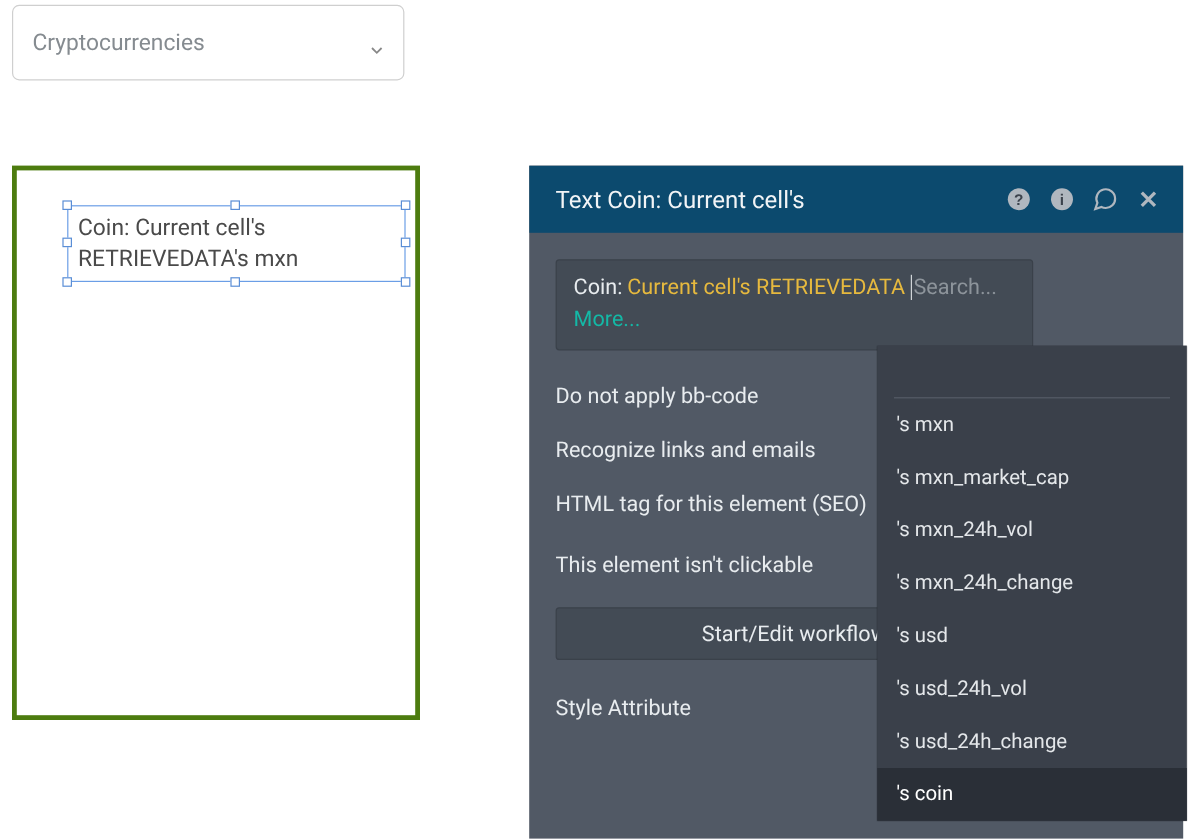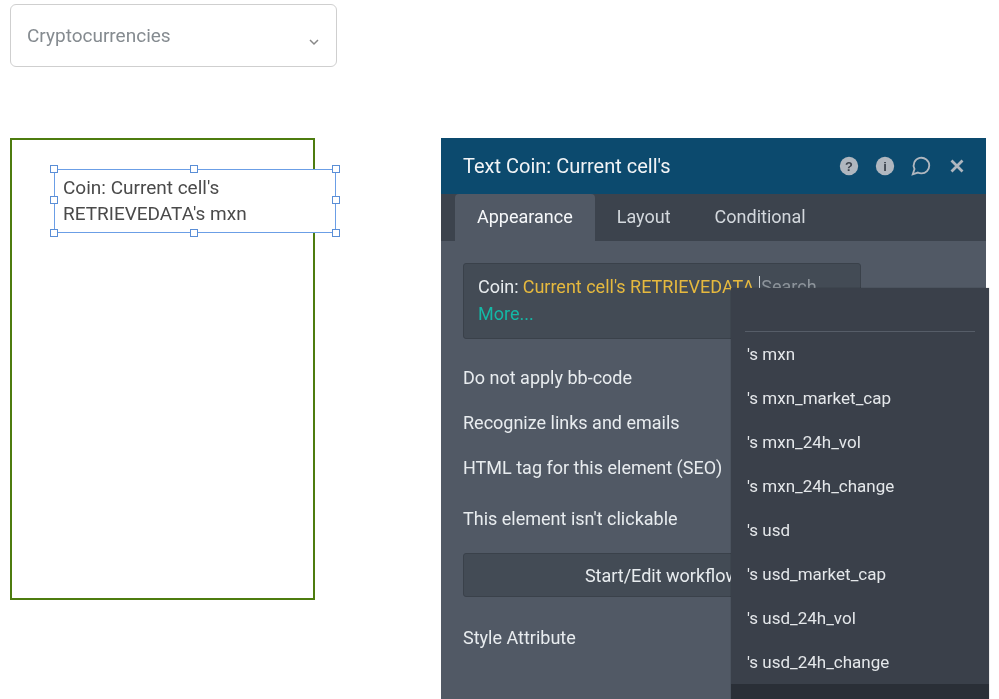--- a/index.html
+++ b/index.html
@@ -4,21 +4,21 @@
 <style>
   * { box-sizing: border-box; margin: 0; padding: 0; }
   body { font-family: -apple-system, BlinkMacSystemFont, "Segoe UI", Roboto, Arial, sans-serif; background: #fff; width: 999px; height: 699px; position: relative; overflow: hidden; color: #333; }
 
   
   .dropdown { position: absolute; top: 4px; left: 10px; width: 327px; height: 63px; border: 1px solid #cfcfcf; border-radius: 6px; background: #fff; display: flex; align-items: center; justify-content: space-between; padding: 0 16px; color: #858b90; font-size: 19px; cursor: pointer; }
   .dropdown-chevron { width: 12px; height: 12px; }
   .dropdown-chevron svg { width: 100%; height: 100%; }
 
   
-  .canvas { position: absolute; top: 138px; left: 10px; width: 305px; height: 462px; border: 2px solid #4d7c0f; background: #fff; }
+  .canvas { position: absolute; top: 138px; left: 10px; width: 340px; height: 462px; border: 4px solid #4d7c0f; background: #fff; }
 
   
   .selected-el { position: absolute; top: 30px; left: 43px; width: 280px; height: 62px; outline: 1.5px solid #6b9ee6; background: #fff; display: flex; align-items: center; padding: 0 8px; }
   .selected-text { font-size: 19px; color: #4a4a4a; line-height: 1.35; }
   .handle { position: absolute; width: 8px; height: 8px; background: #fff; border: 1.5px solid #5a8ed6; }
   
   .h-tl { top: -5px; left: -5px; }
   .h-tm { top: -5px; left: calc(50% - 5px); }
   .h-tr { top: -5px; right: -5px; }
   .h-ml { top: calc(50% - 5px); left: -5px; }
@@ -106,25 +106,20 @@
             <path d="M21 11.5a8.38 8.38 0 01-8.5 8.5 8.5 8.5 0 01-3.9-.9L3 21l1.9-5.7A8.5 8.5 0 1121 11.5z"></path>
           </svg>
       </span>
       <span class="icon">
         <svg viewBox="0 0 24 24" fill="none" stroke="currentColor" stroke-width="3">
             <path d="M6 6 L18 18 M18 6 L6 18"></path>
           </svg>
       </span>
     </div>
   </div>
-  <div class="tabs">
-    <div class="tab active">Appearance</div>
-    <div class="tab">Layout</div>
-    <div class="tab">Conditional</div>
-  </div>
   <div class="panel-body">
     <div class="expr-box">
       <div class="expr-line1">
         <span class="expr-static">Coin:</span>
         <span class="expr-dynamic">Current cell's RETRIEVEDATA</span>
           <span class="expr-search">Search...</span>
       </div>
       <div class="expr-more">More...</div>
     </div>
     <div class="row">Do not apply bb-code</div>
@@ -137,18 +132,17 @@
 </div>
 
 <div class="ac">
   <div class="ac-head"></div>
   <div id="ac-list">
       <div class="ac-item">'s mxn</div>
       <div class="ac-item">'s mxn_market_cap</div>
       <div class="ac-item">'s mxn_24h_vol</div>
       <div class="ac-item">'s mxn_24h_change</div>
       <div class="ac-item">'s usd</div>
-      <div class="ac-item">'s usd_market_cap</div>
       <div class="ac-item">'s usd_24h_vol</div>
       <div class="ac-item">'s usd_24h_change</div>
       <div class="ac-item hover">'s coin</div>
     </div>
 </div>
 
 </body></html>

